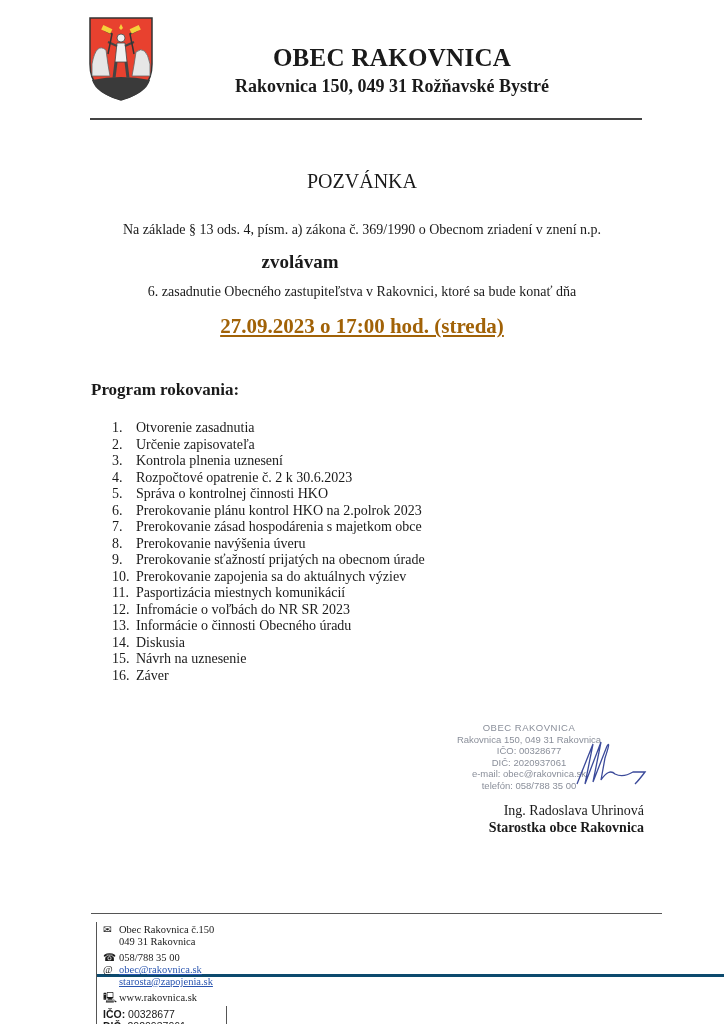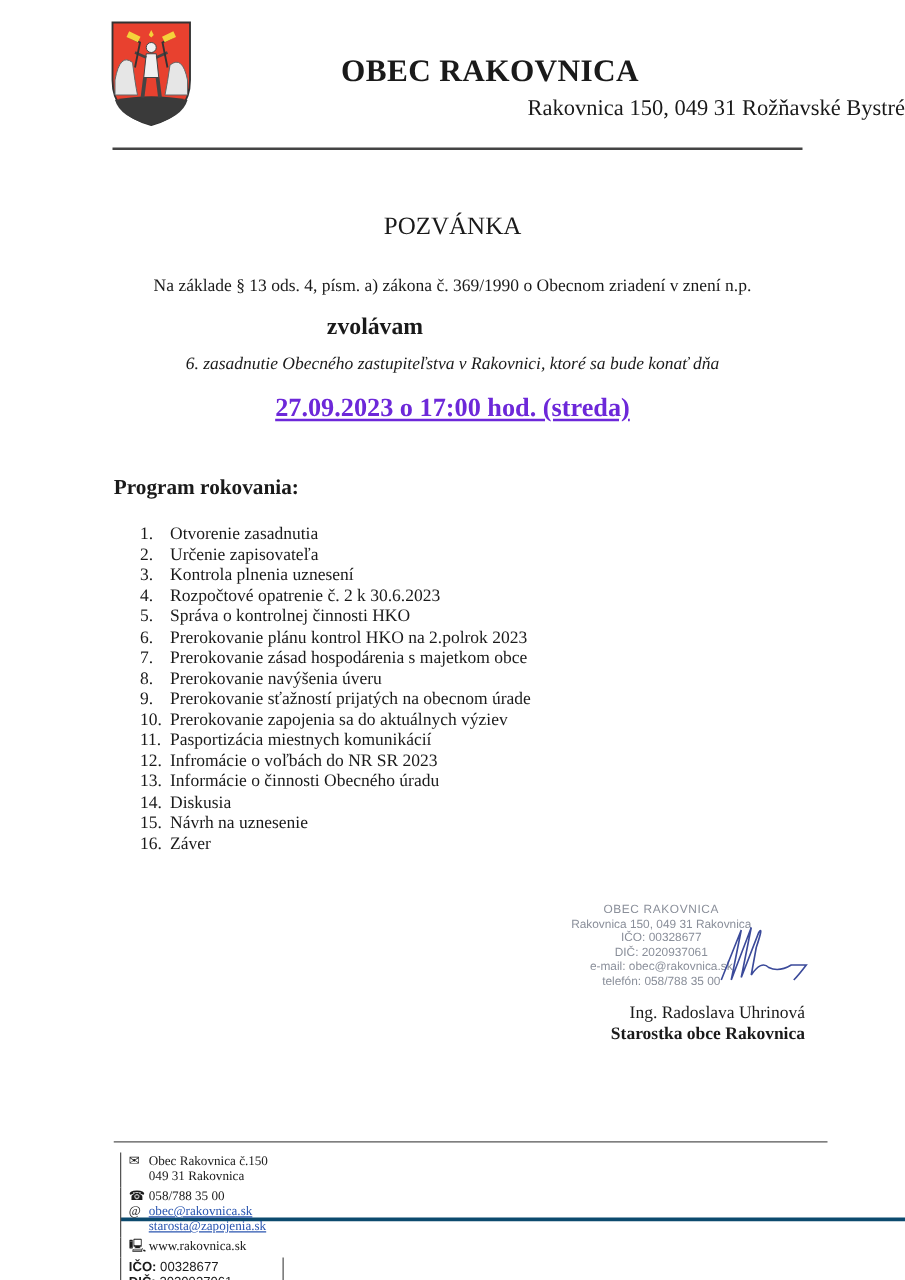--- a/index.html
+++ b/index.html
@@ -4,31 +4,31 @@
 <style>
   html, body { margin:0; padding:0; background:#ffffff; }
   body { width:724px; height:1024px; position:relative; overflow:hidden;
          font-family:"Liberation Serif", serif; color:#1a1a1a; }
   .abs { position:absolute; }
 
   
   #crest { left:86px; top:14px; width:70px; height:88px; }
   .hdr-title { left:0; width:724px; top:44px; text-align:center; padding-left:60px; box-sizing:border-box;
                font-weight:bold; font-size:25px; letter-spacing:0.3px; }
-  .hdr-addr { left:0; width:724px; top:76px; text-align:right; padding-left:60px; box-sizing:border-box;
-              font-weight:normal; font-size:18px; }
+  .hdr-addr { left:0; width:724px; top:76px; text-align:center; padding-left:60px; box-sizing:border-box;
+              font-weight:bold; font-size:18px; }
   .hdr-rule { left:90px; top:118px; width:552px; height:0; border-top:2px solid #444; }
 
   
   .title { left:0; width:724px; top:170px; text-align:center; font-weight:normal; font-size:20px; }
   .basis { left:0; width:724px; top:222px; text-align:center; font-size:14px; }
   .convene { left:0; width:600px; top:251px; text-align:center; font-weight:bold; font-size:19px; }
-  .session { left:0; width:724px; top:284px; text-align:center; font-size:14px;font-style:italic; }
+  .session { left:0; width:724px; top:284px; text-align:center; font-size:14px; }
   .datetime { left:0; width:724px; top:314px; text-align:center; font-weight:bold; font-size:21px;
-              color:#6d28d9; text-decoration:underline; text-underline-offset:2px; }
+              color:#a16207; text-decoration:underline; text-underline-offset:2px; }
 
   .program-h { left:91px; top:380px; font-weight:bold; font-size:17px;text-align:right; }
   .agenda { left:112px; top:420px; margin:0; padding:0; list-style:none; font-size:14px; line-height:16.5px; }
   .agenda li { display:flex; }
   .agenda .num { width:24px; flex:0 0 24px; }
 
   
   .stamp { left:444px; top:722px; width:170px; text-align:center; font-family:"Liberation Sans", sans-serif;
            font-size:9.5px; line-height:11.5px; color:#8a8f9a; }
   .stamp .st-title { letter-spacing:0.5px; }

